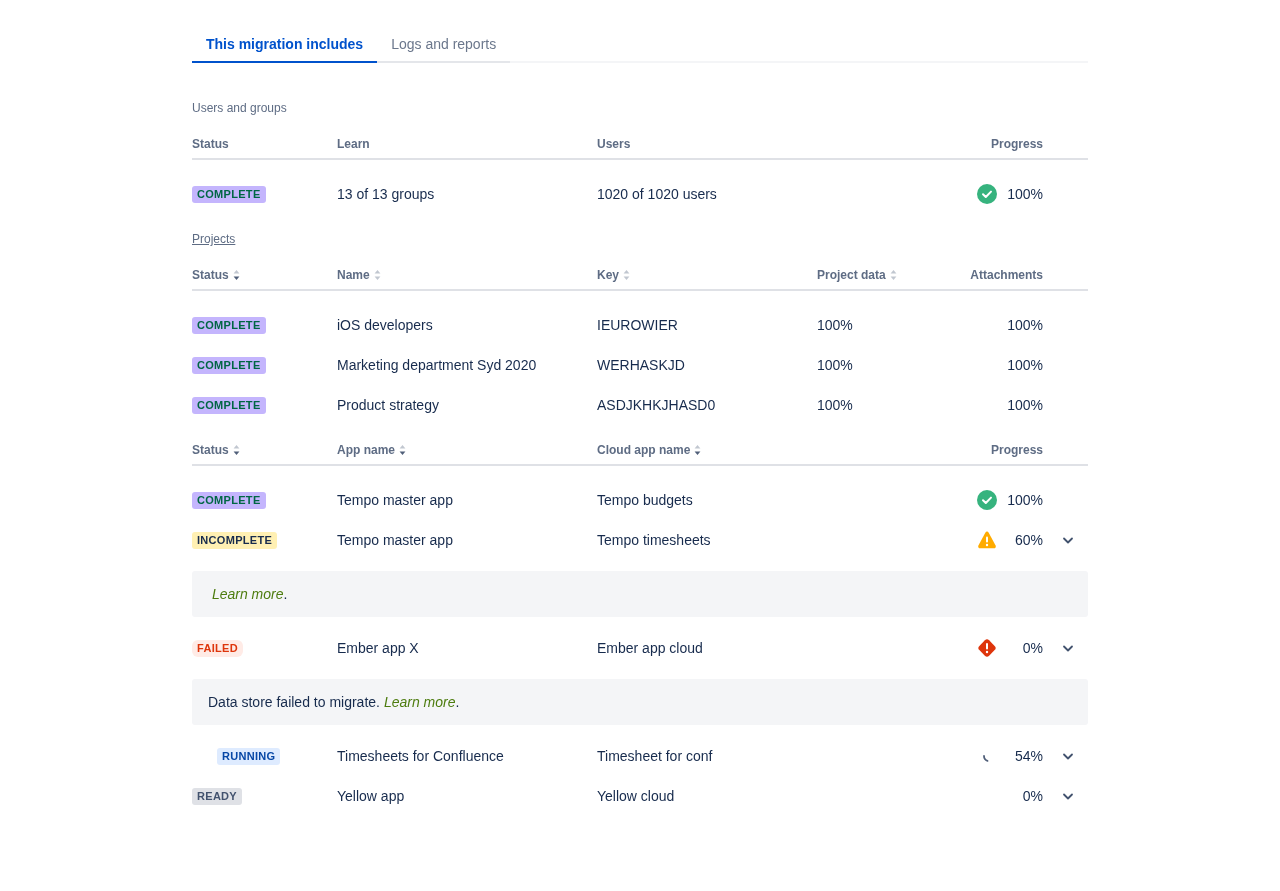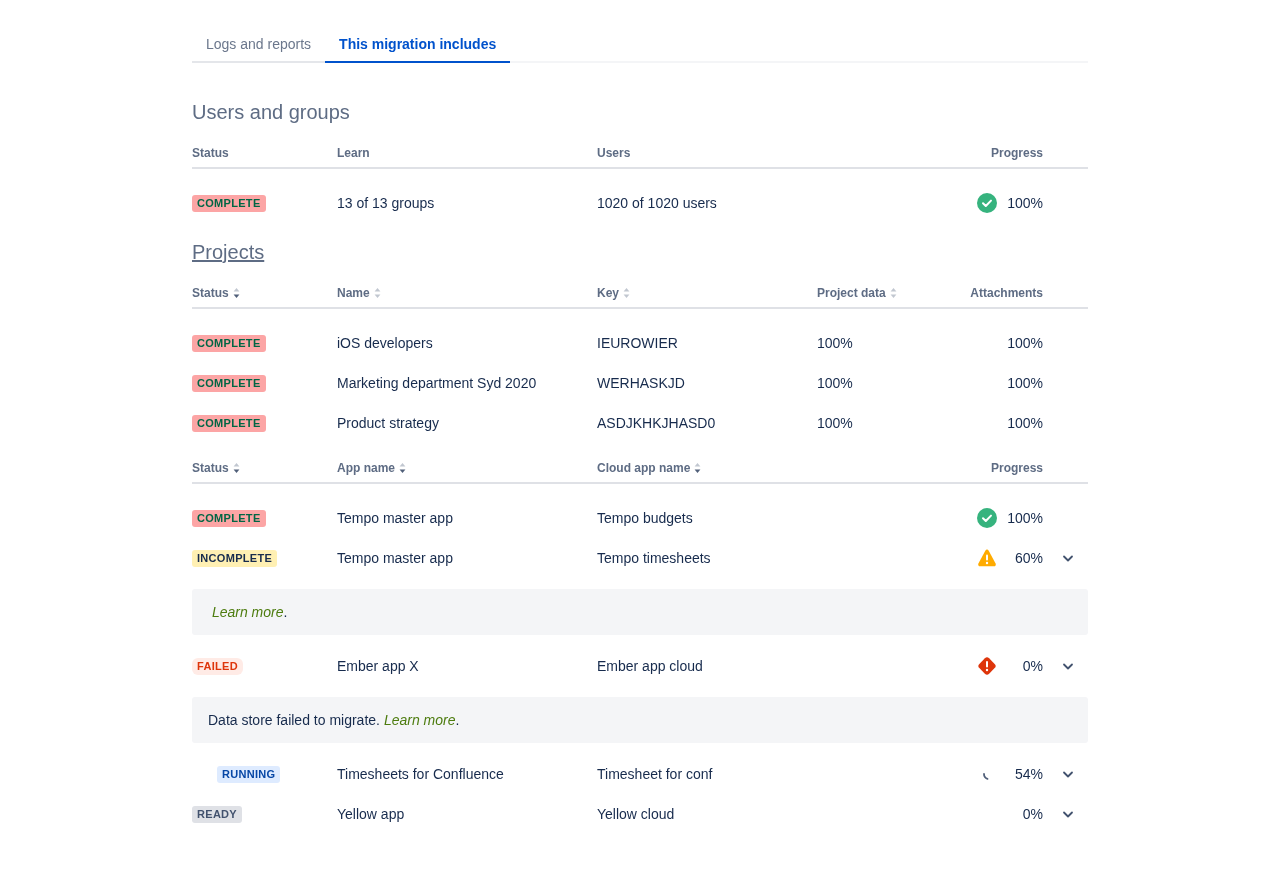--- a/index.html
+++ b/index.html
@@ -14,21 +14,21 @@
   .container { width: 896px; margin-left: 192px; padding-top: 28px; }
 
   
   .tabs { display: flex; position: relative; }
   .tabs::after { content: ""; position: absolute; left: 0; right: 0; bottom: 0; height: 2px; background: #F4F5F7; }
   .tab { position: relative; z-index: 1; padding: 8px 14px 9px; font-size: 14px; cursor: pointer; border-bottom: 2px solid transparent; }
   .tab.active { color: #0052CC; font-weight: 700; border-bottom-color: #0052CC; }
   .tab.inactive { color: #6B778C; font-weight: 500; border-bottom-color: #E4E6EA; }
 
   
-  .section-title { font-size: 20px; font-weight: 400; color: #5E6C84; margin: 0; }
+  .section-title { font-size: 12px; font-weight: 400; color: #5E6C84; margin: 0; }
   .t-users .section-title { margin-top: 38px; }
   .t-projects .section-title { margin-top: 18px; text-decoration: underline; }
   .t-apps .section-title { margin-top: 34px; }
   .section-sub { font-size: 14px; color: #6B778C; margin-top: 10px; }
 
   
   .thead { display: grid; align-items: end; font-size: 12px; font-weight: 700; color: #5E6C84;
            padding-bottom: 7px; border-bottom: 2px solid #DFE1E6; }
   .t-users .thead, .t-projects .thead { margin-top: 22px; }
   .t-apps .thead { margin-top: 18px; }
@@ -40,21 +40,21 @@
   .right { text-align: right; padding-right: 5px; }
   .th { display: inline-flex; align-items: center; gap: 4px; }
   .th.sortable { cursor: pointer; }
   .progress-cell { display: flex; justify-content: flex-end; align-items: center; gap: 10px; padding-right: 5px; }
   .pct { font-size: 14px; color: #172B4D; min-width: 36px; text-align: right; }
   .chev-col { display: flex; justify-content: center; }
 
   
   .lozenge { display: inline-block; font-size: 11px; font-weight: 700; letter-spacing: 0.3px;
              text-transform: uppercase; border-radius: 3px; padding: 3px 5px; line-height: 1; }
-  .loz-success { background: #fca5a5; color: #006644; }
+  .loz-success { background: #c4b5fd; color: #006644; }
   .loz-moved   { background: #FFF0B3; color: #172B4D; }
   .loz-error   { background: #FFEBE6; color: #DE350B; border-radius: 6px; }
   .loz-info    { background: #DEEBFF; color: #0747A6; margin-left: 25px; }
   .loz-default { background: #DFE1E6; color: #42526E; }
 
   
   .notice { background: #F4F5F7; border-radius: 3px; height: 46px; display: flex; align-items: center;
             padding: 0 16px; margin: 11px 0; font-size: 14px; color: #172B4D; }
   .link { color: #4d7c0f; text-decoration: none; cursor: pointer; font-style: italic; }
 
@@ -96,22 +96,22 @@
     <g id="ic-sort-light">
       <path d="M3.5 0 L6.4 3.6 L0.6 3.6 Z" fill="#C1C7D0"></path>
       <path d="M3.5 10 L0.6 6.4 L6.4 6.4 Z" fill="#C1C7D0"></path>
     </g>
   </defs>
 </svg>
 
 <div class="container">
 
   <div class="tabs">
+    <div class="tab active">This migration includes</div>
     <div class="tab inactive">Logs and reports</div>
-    <div class="tab active">This migration includes</div>
   </div>
 
   <section class="t-users">
     <h2 class="section-title">Users and groups</h2>
     <div class="thead grid-4">
       <div class="th">Status</div>
       <div class="th">Learn</div>
       <div class="th">Users</div>
       <div class="th right" style="justify-self:end">Progress</div>
       <div></div>

